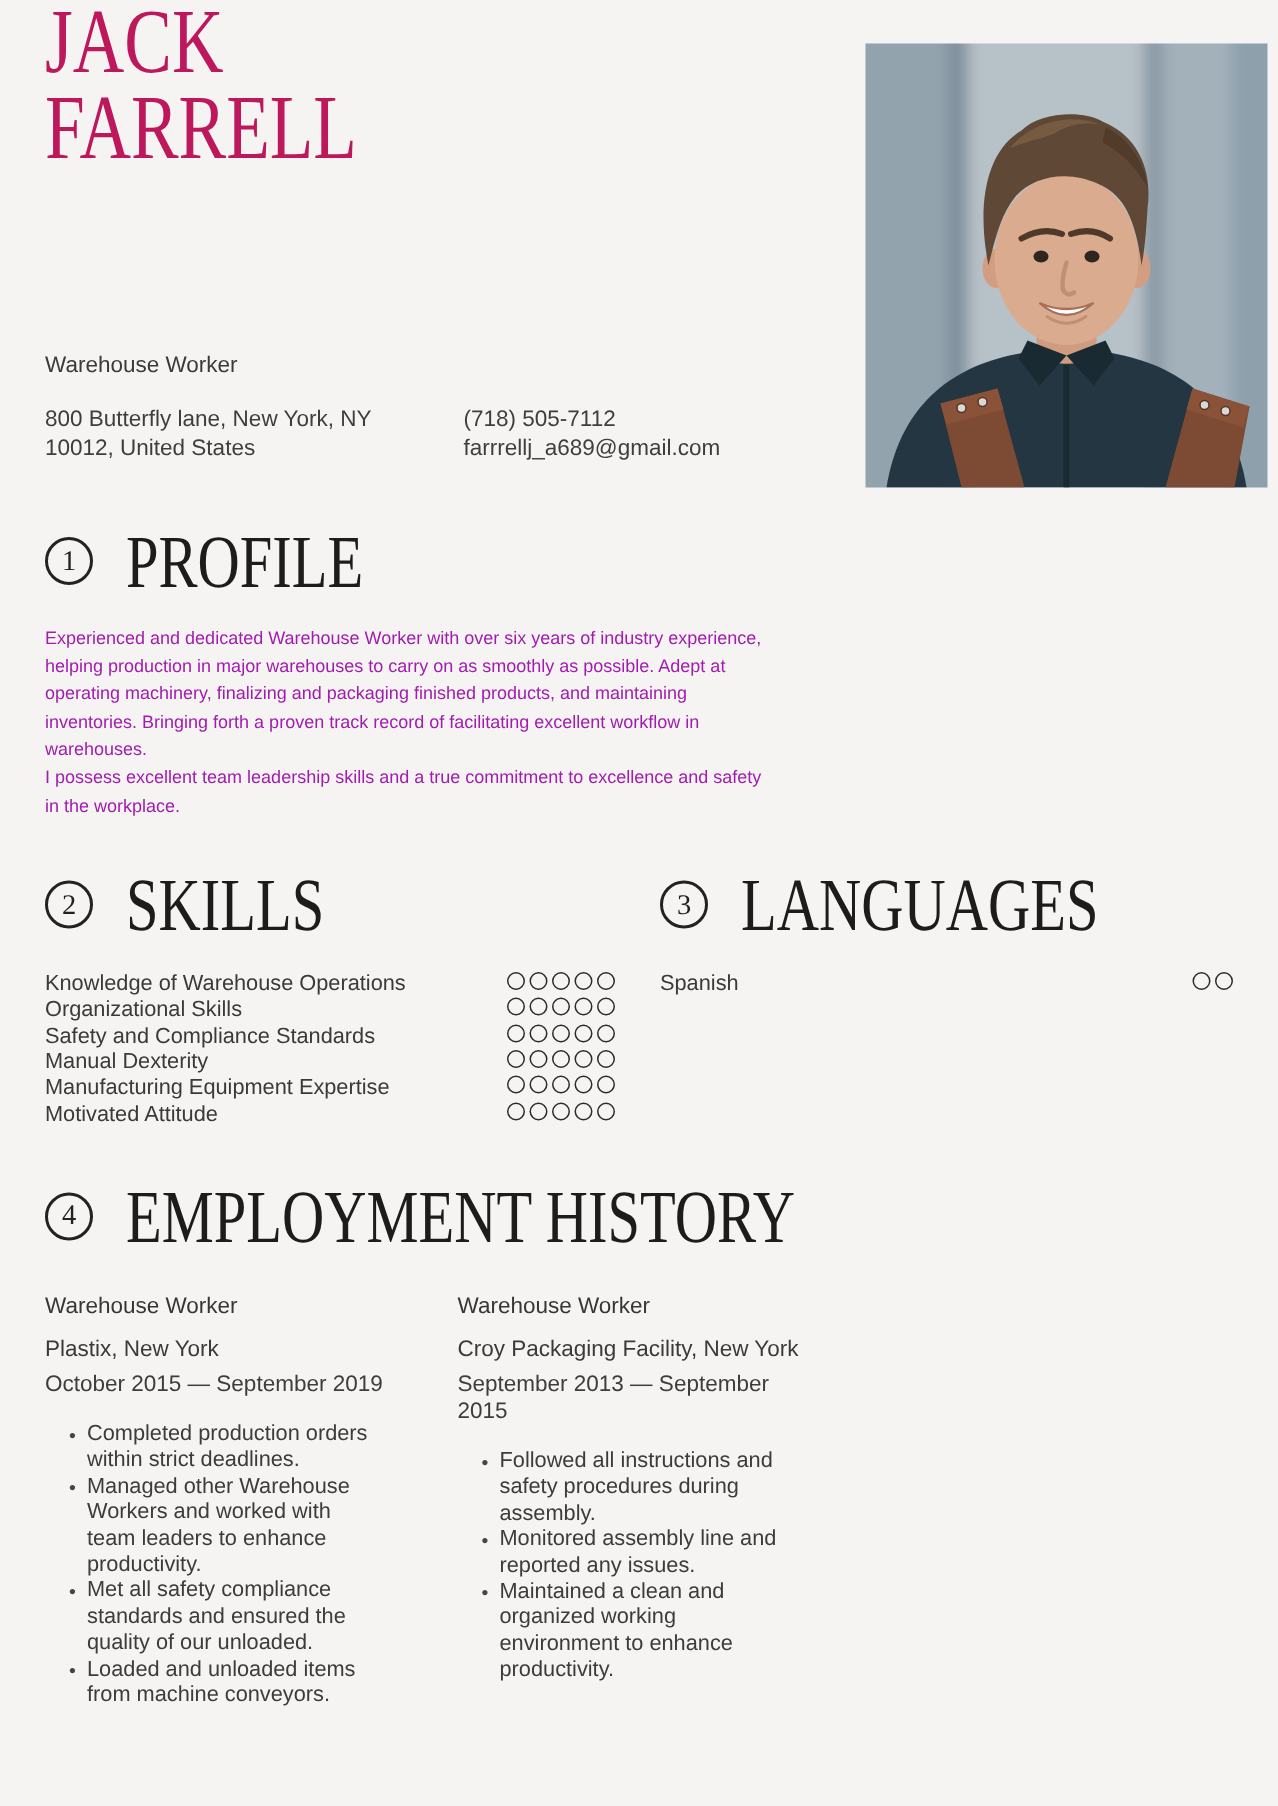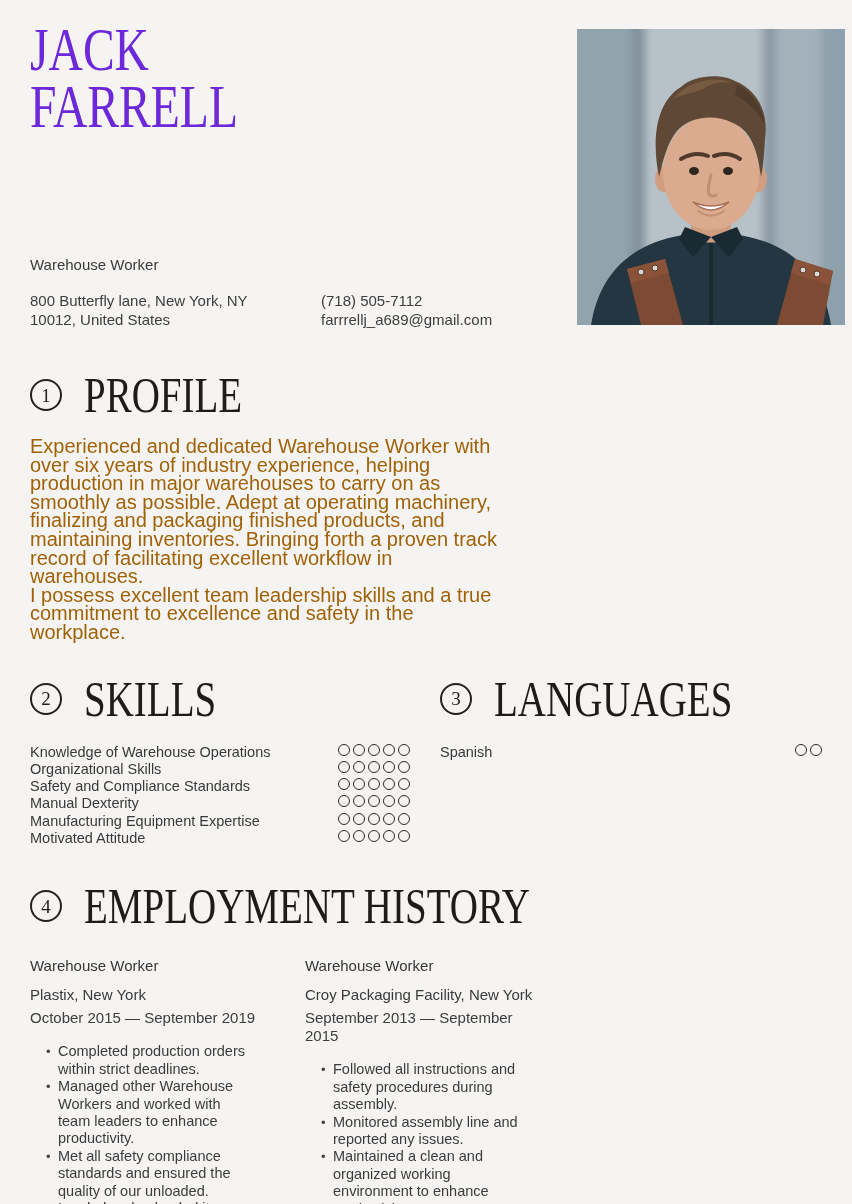--- a/index.html
+++ b/index.html
@@ -9,42 +9,42 @@
     background:#f5f4f2;
     font-family:"Liberation Sans", sans-serif;
     color:#3e3e3e;
     -webkit-font-smoothing:antialiased;
   }
   .page { position:relative; width:852px; height:1204px; overflow:hidden; background:#f5f4f2; }
   .photo { position:absolute; top:29px; left:577px; width:268px; height:296px; display:block; }
   .content { position:absolute; inset:0; padding:0 30px; }
 
   
-  .name { padding-top:21px; font-family:"Liberation Serif", serif; font-weight:normal; color:#6d28d9; }
+  .name { font-family:"Liberation Serif", serif; font-weight:normal; color:#be185d; }
   .name .nline { display:block; font-size:61px; line-height:57px; transform:scaleX(0.78); transform-origin:left center; letter-spacing:0; white-space:nowrap; }
 
   
   .role { margin-top:120px; font-size:15px; line-height:19px; color:#3a3a3a; }
-  .contact { margin-top:17px; display:grid; grid-template-columns:243px 243px; column-gap:48px; font-size:15px; line-height:19px; color:#3e3e3e; }
+  .contact { margin-top:17px; display:grid; grid-template-columns:243px 243px; column-gap:36px; font-size:15px; line-height:19px; color:#3e3e3e; }
 
   
   .heading { display:flex; align-items:center; gap:22px; }
   .circ {
     width:32px; height:32px; flex:none;
     border:2px solid #23221f; border-radius:50%;
     display:flex; align-items:center; justify-content:center;
     font-family:"Liberation Serif", serif; font-size:19px; color:#23221f; padding-top:1px;
   }
   .stitle {
     font-family:"Liberation Serif", serif; font-size:50px; line-height:48px;
     color:#1d1c1a; transform:scaleX(0.78); transform-origin:left center; white-space:nowrap;
   }
 
   .sec-profile { margin-top:42px; }
-  .profile-text { margin-top:18px; width:480px; font-size:20px; line-height:18.6px; color:#a16207; }
+  .profile-text { margin-top:18px; width:480px; font-size:12px; line-height:18.6px; color:#a21caf; }
   .profile-text .pblock { display:block; }
 
   .cols-2 { margin-top:33px; display:grid; grid-template-columns:380px 382px; column-gap:30px; }
   .list { margin-top:21px; }
   .srow { display:flex; align-items:flex-start; height:17.3px; font-size:14.5px; color:#3a3a3a; }
   .srow .slabel { flex:1; }
   .dots { display:flex; gap:3px; align-items:center; }
   .dot { width:12px; height:12px; border:1.6px solid #2c2b29; border-radius:50%; background:transparent; }
 
   .sec-employment { margin-top:35px; }

